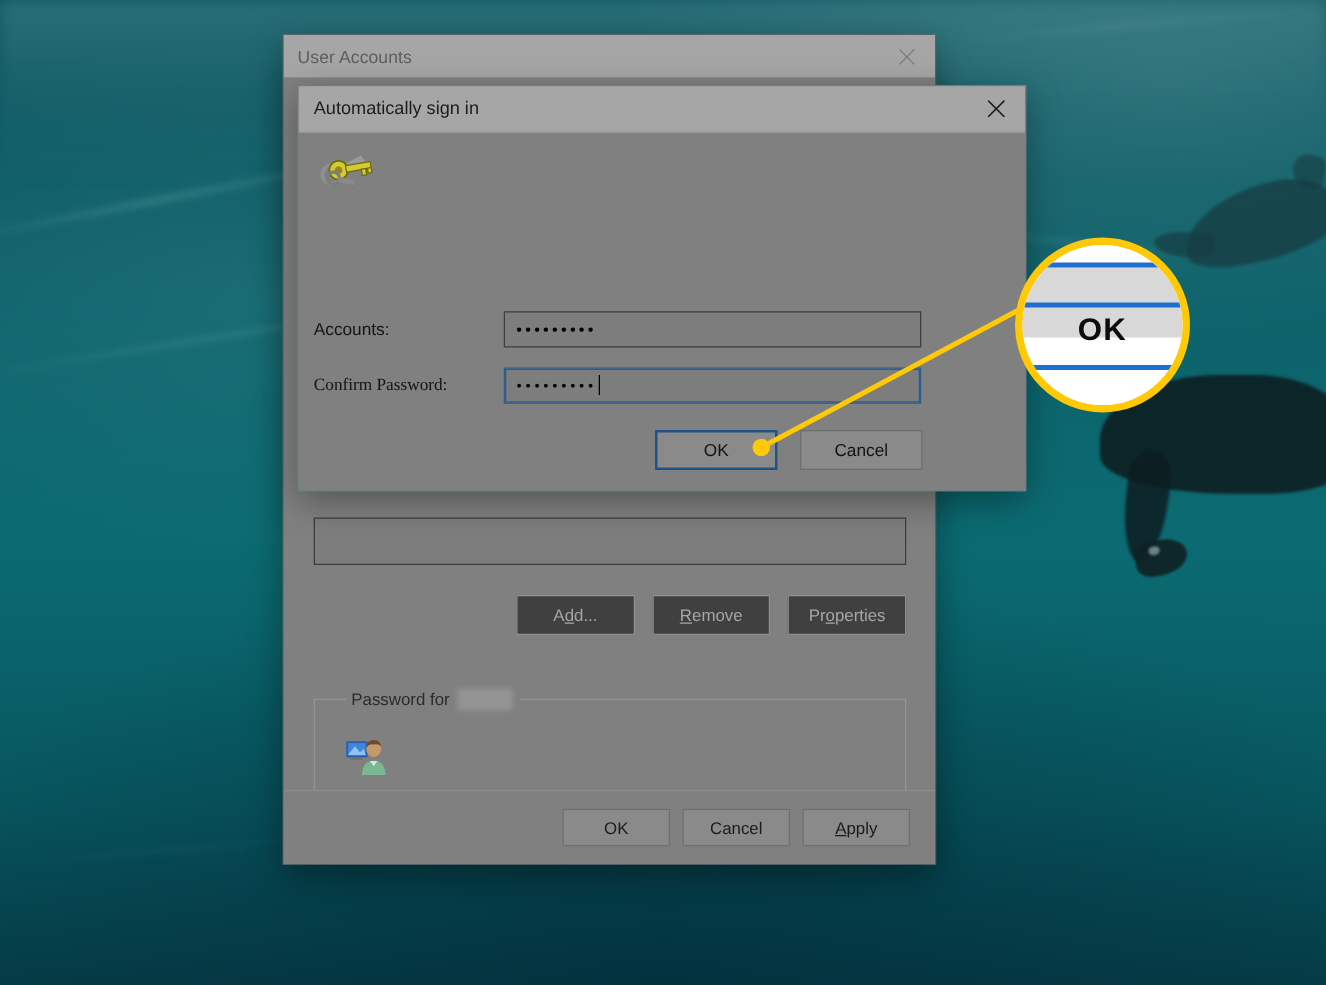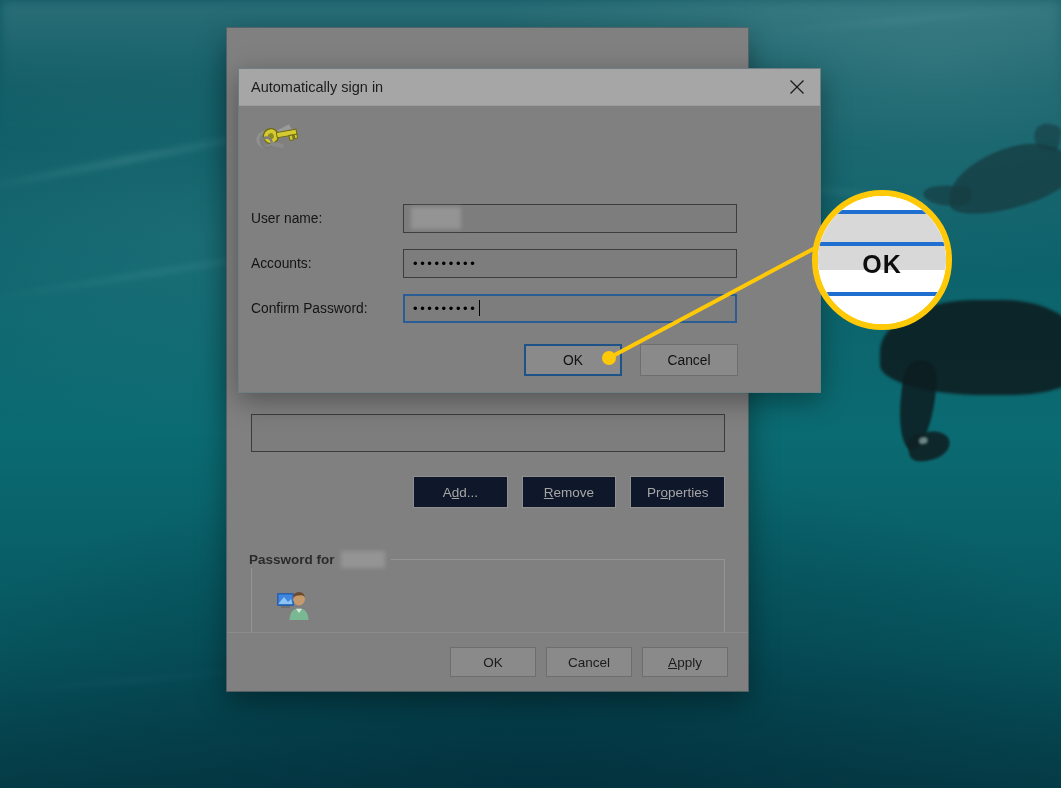--- a/index.html
+++ b/index.html
@@ -159,21 +159,21 @@
   
   #ua-action-row {
     position: absolute;
     left: 186px; top: 414px;
     width: 312px;
     display: flex;
     gap: 14px;
   }
   .gbtn {
     height: 32px;
-    background: #0f172a;
+    background: #404040;
     border: 1px solid #8f8f8f;
     box-sizing: border-box;
     display: flex;
     align-items: center;
     justify-content: center;
     font-size: 13.5px;
     color: #a6a6a6;
     flex: 1;
   }
   .gbtn u { text-decoration: underline; }
@@ -181,29 +181,28 @@
   
   #pw-group {
     position: absolute;
     left: 24px; top: 497px;
     width: 474px; height: 129px;
     border: 1px solid #949494;
     box-sizing: border-box;
   }
   #pw-group-label {
     position: absolute;
-    left: 18px; top: 489px;
+    left: 50px; top: 489px;
     background: #808080;
     padding: 0 6px 0 4px;
     font-size: 13.5px;
     color: #2b2b2b;
     display: flex;
     align-items: center;
     gap: 6px;
-    font-weight: bold;
   }
   .redact {
     display: inline-block;
     background: #949494;
     filter: blur(2.2px);
   }
   #pw-group-redact { width: 44px; height: 17px; }
 
   #pw-text {
     position: absolute;
@@ -338,21 +337,21 @@
     background: #000;
     margin-left: 2px;
   }
   #username-redact {
     width: 50px; height: 22px;
     margin-left: -2px;
   }
 
   #row-username  { top: 134px; }
   #row-password  { top: 179px; }
-  #row-confirm   { top: 224px; }
+  #row-confirm   { top: 224px; font-family: Liberation Serif, serif; }
 
   
   #asi-buttons {
     position: absolute;
     left: 285px; top: 275px;
     display: flex;
     gap: 18px;
   }
   #ok-button {
     width: 98px; height: 32px;
@@ -428,20 +427,29 @@
   <div class="streak s4"></div>
   <div class="streak s5"></div>
   <div id="dolphin"></div>
   <div id="diver-body"></div>
   <div id="diver-leg"></div>
   <div id="diver-fin"></div>
 </div>
 
 <div id="user-accounts-window">
 
+  <div id="ua-titlebar">
+    <span id="ua-title">User Accounts</span>
+    <div class="win-close">
+      <svg width="13" height="13" viewBox="0 0 13 13" aria-hidden="true">
+        <line x1="0.5" y1="0.5" x2="12.5" y2="12.5" stroke="currentColor" stroke-width="1.1"></line>
+        <line x1="12.5" y1="0.5" x2="0.5" y2="12.5" stroke="currentColor" stroke-width="1.1"></line>
+      </svg>
+    </div>
+  </div>
 
   <div id="ua-body">
 
     <div id="ua-listbox"></div>
 
     <div id="ua-action-row">
       <div class="gbtn">
         <span>A<u>d</u>d...</span>
       </div>
       <div class="gbtn">
@@ -521,26 +529,20 @@
         <rect x="39" y="16.5" width="3" height="4" fill="#d4cb31" stroke="#6e6a14" stroke-width="1"></rect>
       </g>
       <g transform="rotate(12 22 21)">
         <circle cx="11" cy="24" r="5" fill="none" stroke="#7d7d7d" stroke-width="2.6"></circle>
         <rect x="15" y="22" width="13" height="4" fill="#8a8a8a"></rect>
       </g>
     </svg>
   </div>
 
 
-  <div class="field-row" id="row-username">
-    <span class="field-label">User name:</span>
-    <div class="field-input">
-      <span class="redact" id="username-redact"></span>
-    </div>
-  </div>
 
   <div class="field-row" id="row-password">
     <span class="field-label">Accounts:</span>
     <div class="field-input">
       <span class="dots">•••••••••</span>
     </div>
   </div>
 
   <div class="field-row" id="row-confirm">
     <span class="field-label">Confirm Password:</span>

